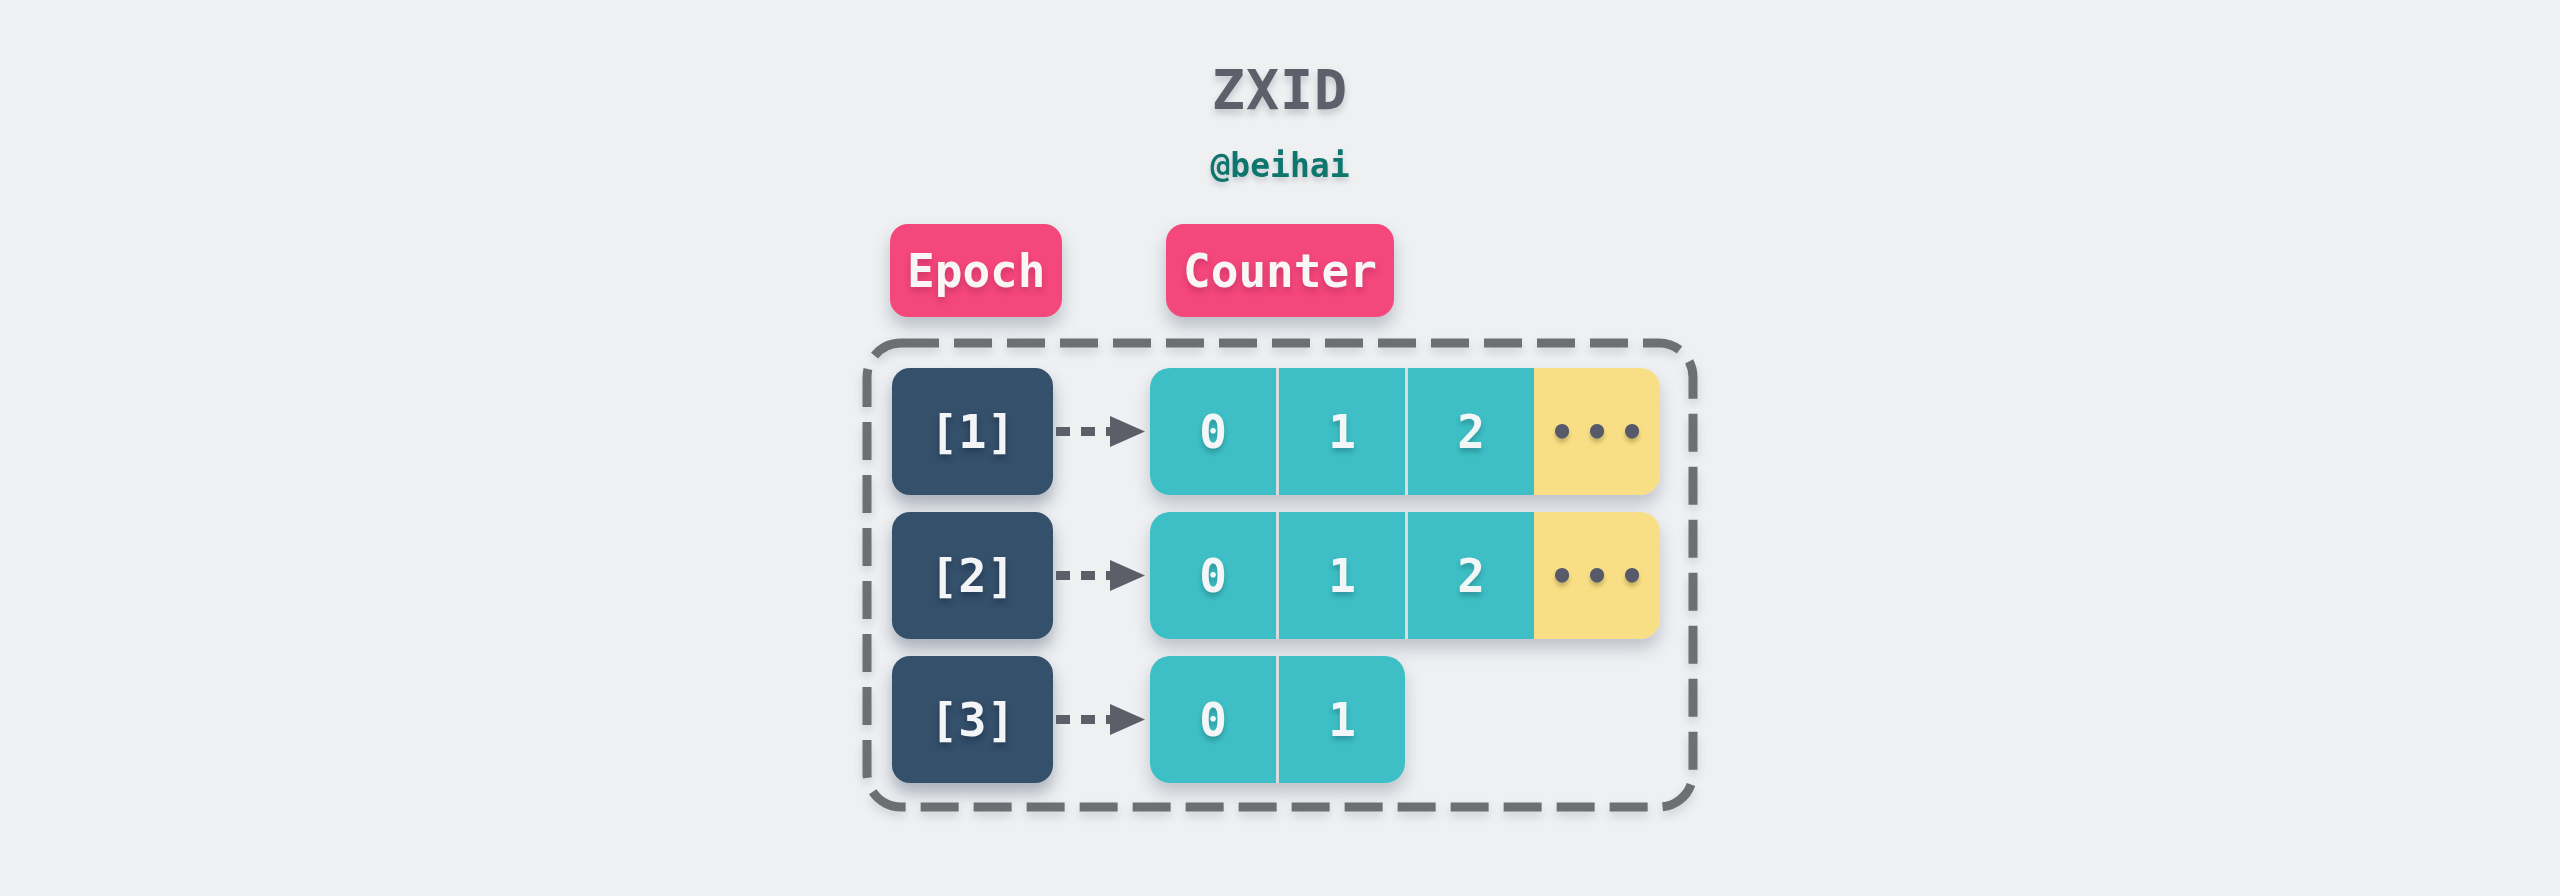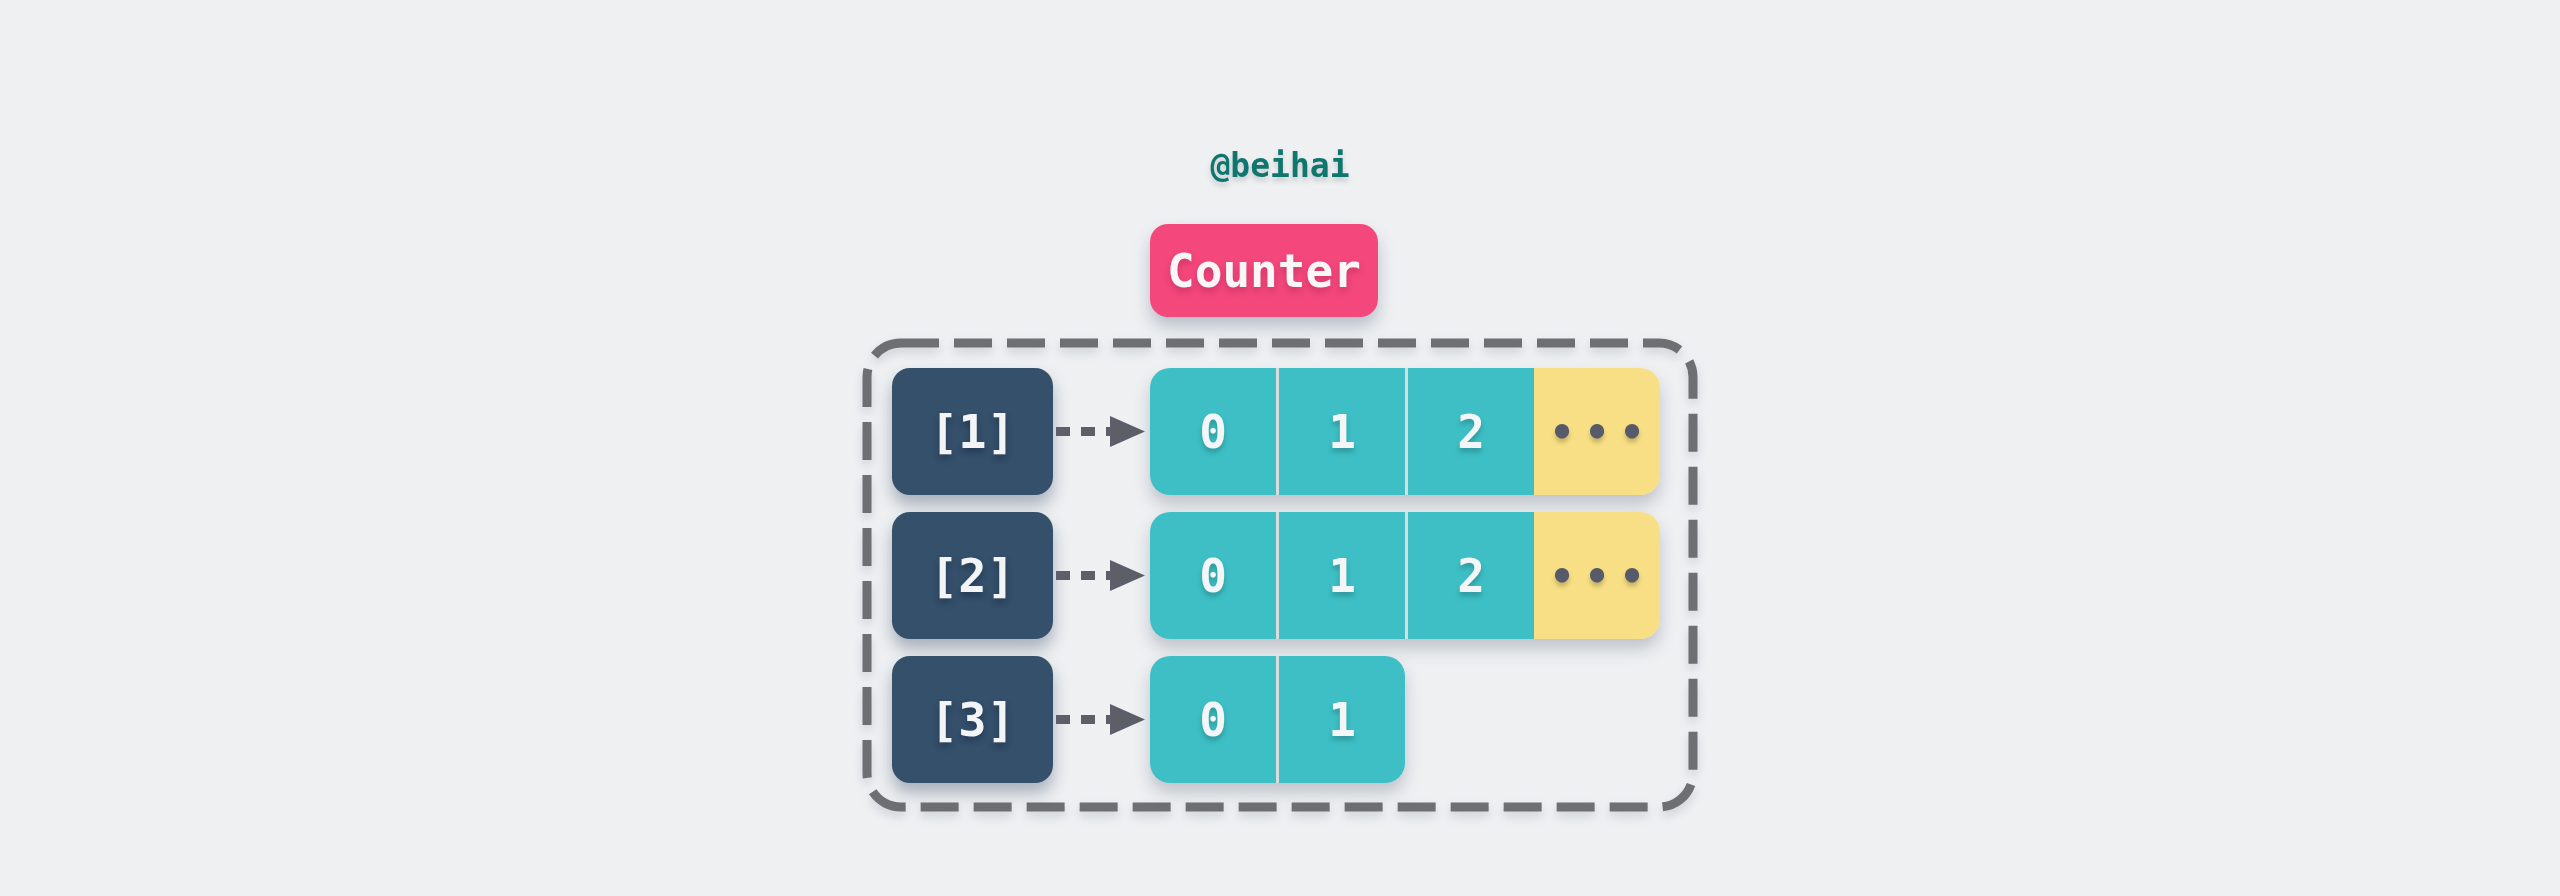--- a/index.html
+++ b/index.html
@@ -26,21 +26,21 @@
   .badge{
     position:absolute;top:224px;height:93px;line-height:95px;
     padding:0 17px;border-radius:18px;
     background:#f4477c;color:#f8f6f7;
     font-size:46px;font-weight:bold;
     box-shadow:0 10px 16px rgba(95,105,125,.35);
     text-shadow:0 4px 6px rgba(140,25,70,.35);
     white-space:nowrap;
   }
   .badge.epoch{left:28px}
-  .badge.counter{left:288px}
+  .badge.counter{left:304px}
 
   .panel{position:absolute;top:338px;left:0;width:836px;height:474px}
   .panel-border{position:absolute;left:0;top:0;filter:drop-shadow(0 5px 5px rgba(95,105,125,.22))}
 
   .rows{position:absolute;left:30px;top:30px;display:flex;flex-direction:column;gap:17px}
   .row{display:flex;height:127px;align-items:center}
 
   .epoch-box{
     width:161px;height:127px;flex:none;
     background:#35506b;border-radius:18px;
@@ -69,22 +69,24 @@
     color:#565a69;font-size:40px;font-weight:bold;
     letter-spacing:11px;text-indent:11px;
     text-shadow:0 4px 4px rgba(125,110,55,.40);
   }
 </style>
 </head>
 <body>
 
 <div class="wrap">
 
+  <div class="title">ZXID</div>
   <div class="author">@beihai</div>
 
+  <div class="badge epoch">Epoch</div>
   <div class="badge counter">Counter</div>
 
   <div class="panel">
     <svg class="panel-border" width="836" height="474" viewBox="0 0 836 474">
       <rect x="5" y="5" width="826" height="464" rx="34" fill="none" stroke="#6e6f73" stroke-width="9" stroke-dasharray="38 15"></rect>
     </svg>
 
     <div class="rows">
 
       <div class="row">

